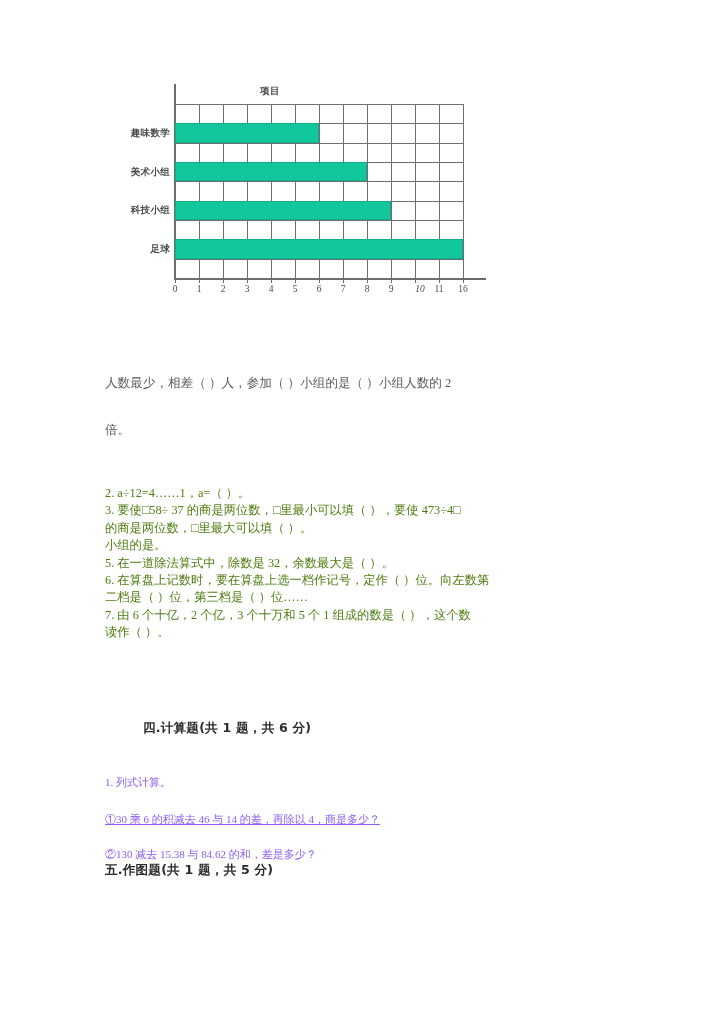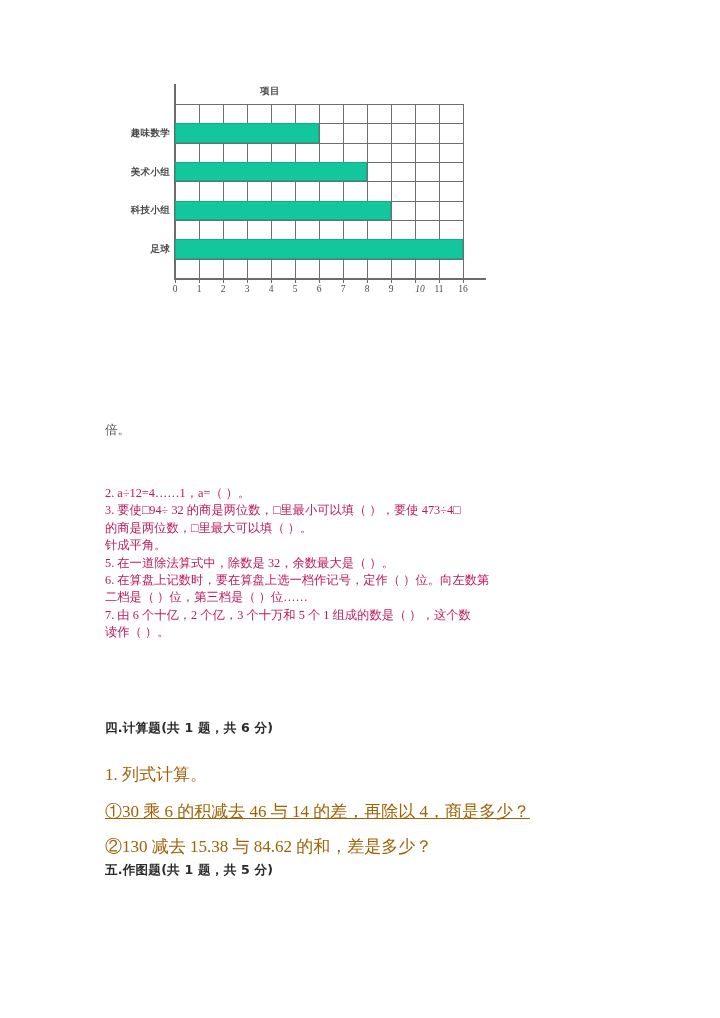--- a/index.html
+++ b/index.html
@@ -143,42 +143,43 @@
     line-height: 17px;
     color: #5a5a5a;
     text-align: justify;
   }
   .qlist {
     position: absolute;
     left: 105px;
     width: 512px;
     font-size: 12.3px;
     line-height: 17.4px;
-    color: #be185d;
+    color: #4d7c0f;
   }
   .qlist p {
     margin: 0;
     text-indent: 0;
   }
   .sec-head {
     position: absolute;
     left: 105px;
     font-family: "DejaVu Sans", "Liberation Sans", sans-serif;
     font-size: 12.6px;
     font-weight: 700;
     color: #2b2b2b;
     letter-spacing: .2px;
     white-space: nowrap;
   }
   .calc-line {
     position: absolute;
     left: 105px;
-    font-size: 17px;
-    color: #a16207;
-    white-space: nowrap;
+    font-size: 11px;
+    color: #8b5cf6;
+    white-space: nowrap;
+    margin-top: 12px;
   }
 </style>
 </head>
 <body>
 
 <div class="page">
 
   <div class="chart-wrap">
 
     <div class="cat-labels">
@@ -247,34 +248,35 @@
           <div class="tick" style="left: 241px;"></div>
           <div class="tick-label" style="left: 246px; font-style: italic;">10</div>
           <div class="tick" style="left: 265px;"></div>
           <div class="tick-label" style="left: 265px;">11</div>
           <div class="tick" style="left: 289px;"></div>
           <div class="tick-label" style="left: 289px;">16</div>
         </div>
     </div>
   </div>
 
+  <div class="para" style="top:375px;">人数最少，相差（        ）人，参加（        ）小组的是（        ）小组人数的 2</div>
   <div class="para" style="top:422px;">倍。</div>
 
   <div class="qlist" style="top:485px;">
     <p>2. a÷12=4……1，a=（        ）。</p>
-    <p>3. 要使□94÷ 32 的商是两位数，□里最小可以填（        ），要使 473÷4□</p>
+    <p>3. 要使□58÷ 37 的商是两位数，□里最小可以填（        ），要使 473÷4□</p>
     <p>的商是两位数，□里最大可以填（        ）。</p>
-    <p>针成平角。</p>
+    <p>小组的是。</p>
     <p>5. 在一道除法算式中，除数是 32，余数最大是（        ）。</p>
     <p>6. 在算盘上记数时，要在算盘上选一档作记号，定作（        ）位。向左数第</p>
     <p>二档是（        ）位，第三档是（        ）位……</p>
     <p>7. 由 6 个十亿，2 个亿，3 个十万和 5 个 1 组成的数是（             ），这个数</p>
     <p>读作（            ）。</p>
   </div>
 
-  <div class="sec-head" style="top:720px;">四.计算题(共 1 题，共 6 分)</div>
+  <div class="sec-head" style="top:720px;margin-left:38px;">四.计算题(共 1 题，共 6 分)</div>
   <div class="calc-line" style="top:763px;">1. 列式计算。</div>
   <div class="calc-line" style="top:800px;text-decoration:underline;">①30 乘 6 的积减去 46 与 14 的差，再除以 4，商是多少？</div>
   <div class="calc-line" style="top:835px;">②130 减去 15.38 与 84.62 的和，差是多少？</div>
 
   <div class="sec-head" style="top:862px;">五.作图题(共 1 题，共 5 分)</div>
 
 </div>
 
 </body></html>

